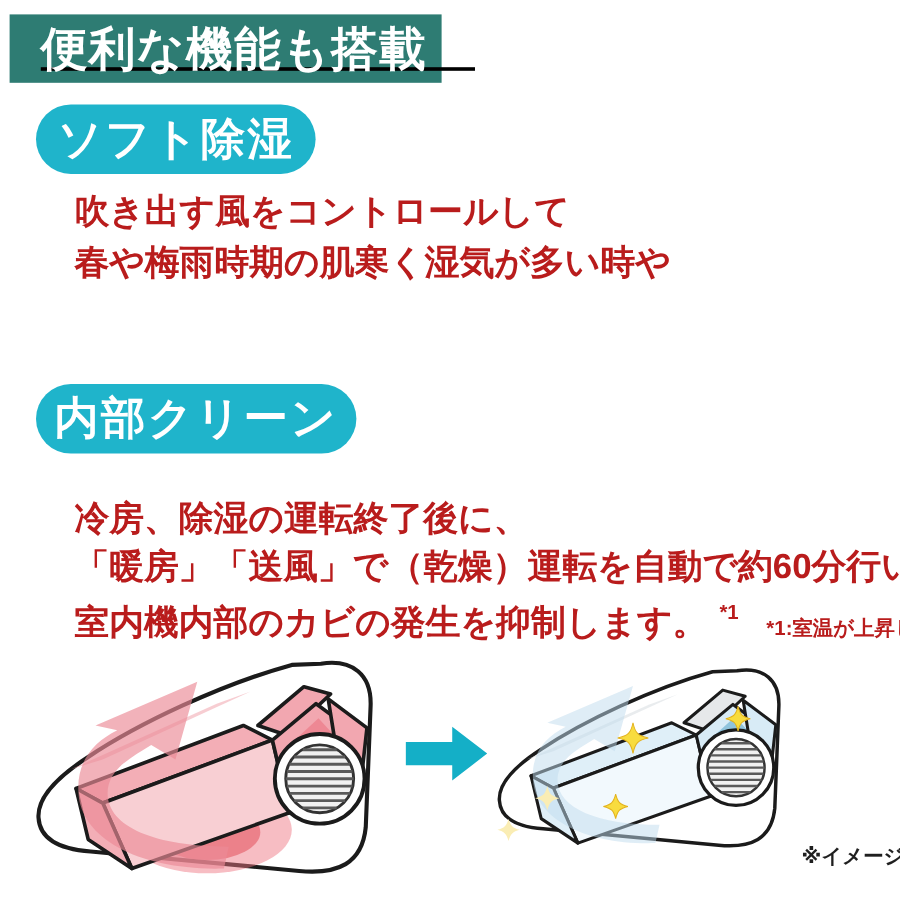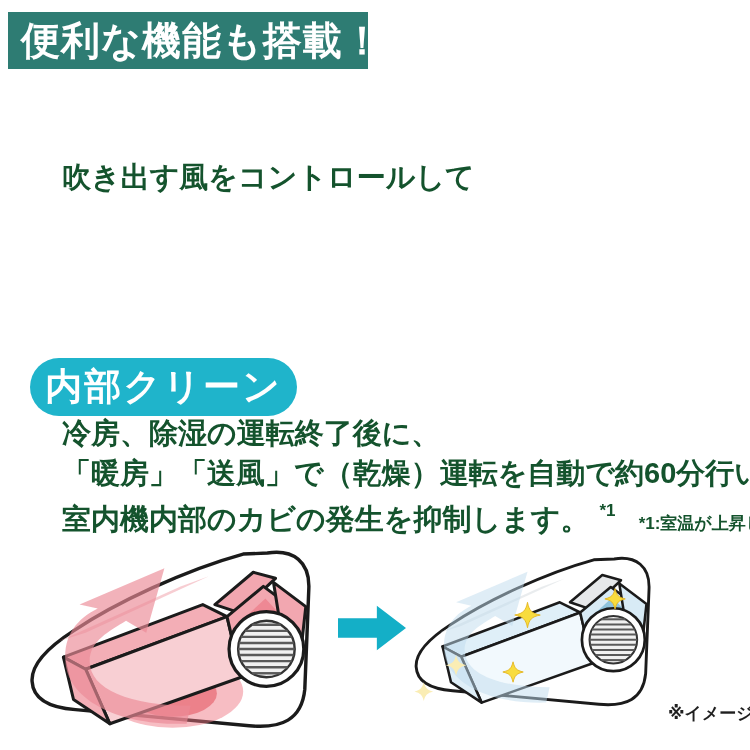--- a/index.html
+++ b/index.html
@@ -3,38 +3,38 @@
 <meta charset="utf-8">
 <style>
   * { margin:0; padding:0; box-sizing:border-box; }
   html,body { width:750px; height:750px; background:#ffffff; overflow:hidden;
     font-family:"Liberation Sans","DejaVu Sans",sans-serif; }
   .page { position:relative; width:750px; height:750px; background:#ffffff; }
 
   
   .header-banner{
     position:absolute; left:8px; top:12px; width:360px; height:57px;
-    background:#2E7C73; display:flex; align-items:center; padding-left:13px;
+    background:#2E7C73; display:flex; align-items:center; padding-left:26px;text-decoration:underline;
   }
   .header-banner span{
     color:#ffffff; font-size:39px; font-weight:700; letter-spacing:1px; white-space:nowrap;
   }
 
   
   .pill{
     position:absolute; height:58px; border-radius:29px; background:#1FB4CB;
     display:flex; align-items:center; justify-content:center;
     color:#ffffff; font-size:37px; font-weight:700; letter-spacing:2px; white-space:nowrap;
   }
   .pill.soft   { left:30px; top:87px;  width:233px; }
-  .pill.clean  { left:30px; top:358px; width:267px; }
+  .pill.clean  { left:30px; top:320px; width:267px; }
 
   
   .para{
-    position:absolute; left:62px; color:#14532d; font-weight:700;
+    position:absolute; left:62px; color:#b91c1c; font-weight:700;
     font-size:29px; white-space:nowrap;
   }
   .para.p1{ top:156px; line-height:42px; }
   .para.p2{ top:413px; line-height:40px; }
   .para .line{ display:block; }
   .fline{ display:flex; align-items:flex-start; }
   sup.fmark{ font-size:17px; font-weight:700; position:relative; top:-2px; margin-left:2px; }
   .footnote{ font-size:17px; font-weight:700; margin-left:15px; align-self:flex-end; padding-bottom:3px; }
 
   
@@ -81,22 +81,24 @@
 </style>
 </head>
 <body>
 
 <div class="page">
 
   <div class="header-banner">
     <span>便利な機能も搭載！</span>
   </div>
 
+  <div class="pill soft">ソフト除湿</div>
   <div class="para p1">
     <span class="line">吹き出す風をコントロールして</span>
+    <span class="line">春や梅雨時期の肌寒く湿気が多い時や</span>
   </div>
 
   <div class="pill clean">内部クリーン</div>
   <div class="para p2">
     <span class="line">冷房、除湿の運転終了後に、</span>
     <span class="line">「暖房」「送風」で（乾燥）運転を自動で約60分行い、</span>
     <span class="line fline">
       <span>室内機内部のカビの発生を抑制します。</span>
       <sup class="fmark">*1</sup>
       <span class="footnote">*1:室温が上昇します</span>

